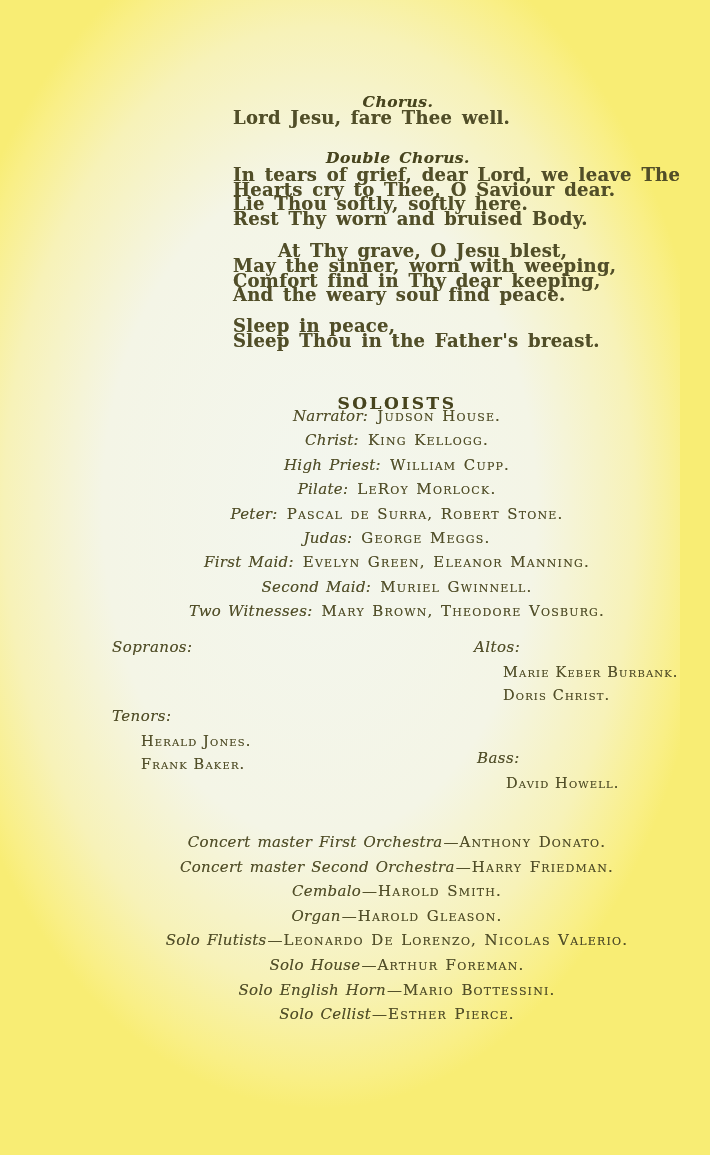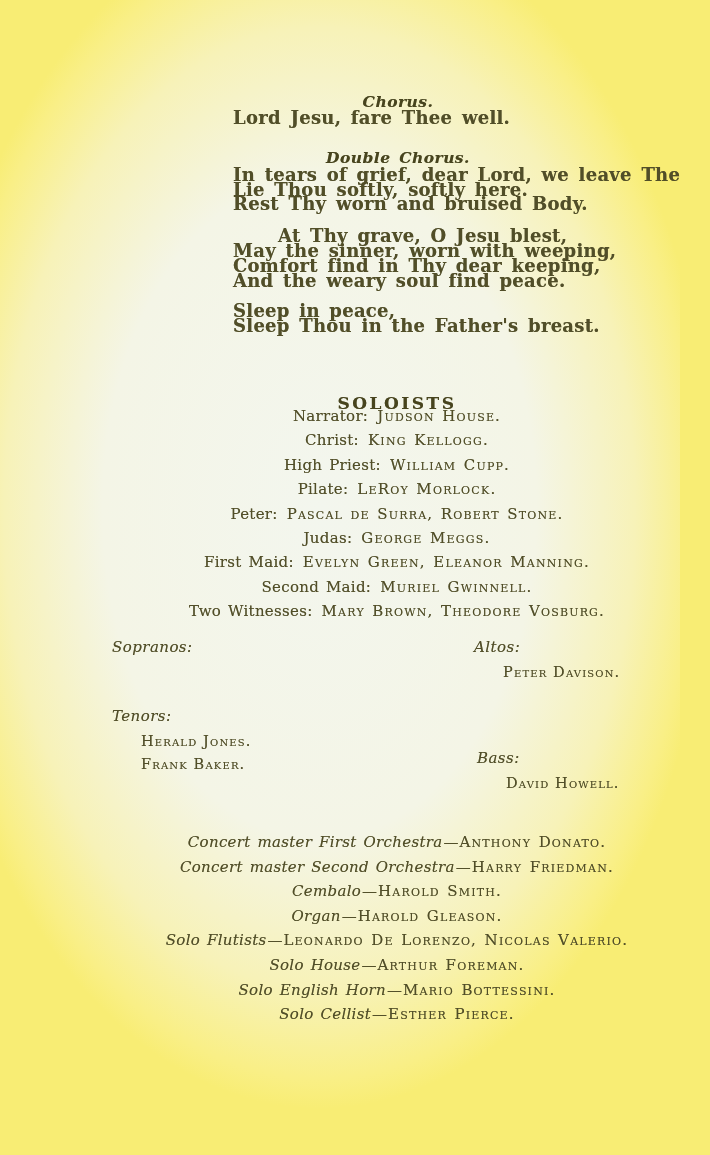--- a/index.html
+++ b/index.html
@@ -37,21 +37,21 @@
   .v-line.indent{padding-left:45px;text-align:center;}
 
   
   .col-center{position:absolute;left:82px;width:630px;text-align:center;}
   .soloists-title{
     top:379px;font-size:17px;font-weight:700;letter-spacing:2.5px;
     color:var(--ink_dark);
   }
   .soloist-list{top:404px;}
   .soloist-row{line-height:23.4px;white-space:nowrap;}
-  .role{font-size:15px;margin-right:9px;letter-spacing:.02em;word-spacing:.12em;}
+  .role{font-style:italic;font-size:15px;margin-right:9px;letter-spacing:.02em;word-spacing:.12em;}
   .names{font-size:15px;font-variant:small-caps;letter-spacing:.08em;word-spacing:.1em;}
 
   
   .voice-block{position:absolute;}
   .voice-label{font-style:italic;font-size:15px;letter-spacing:.03em;}
   .voice-names{margin:5px 0 0 29px;padding:0;list-style:none;}
   .voice-names li{
     font-size:14.5px;font-variant:small-caps;letter-spacing:.08em;
     line-height:22.5px;white-space:nowrap;
   }
@@ -72,20 +72,21 @@
 <div class="page">
 
   <section class="verses">
     <div class="v-head">Chorus.</div>
     <div class="stanza s1">
       <div class="v-line">Lord Jesu, fare Thee well.</div>
     </div>
     <div class="v-head h2">Double Chorus.</div>
     <div class="stanza s2">
       <div class="v-line">In tears of grief, dear Lord, we leave Thee.</div>
+      <div class="v-line">Hearts cry to Thee, O Saviour dear.</div>
       <div class="v-line">Lie Thou softly, softly here.</div>
       <div class="v-line">Rest Thy worn and bruised Body.</div>
     </div>
     <div class="stanza s3">
       <div class="v-line indent">At Thy grave, O Jesu blest,</div>
       <div class="v-line">May the sinner, worn with weeping,</div>
       <div class="v-line">Comfort find in Thy dear keeping,</div>
       <div class="v-line">And the weary soul find peace.</div>
     </div>
     <div class="stanza s4">
@@ -126,21 +127,22 @@
     </div>
   </section>
 
   <section class="voice-block sopranos">
     <div class="voice-label">Sopranos:</div>
   </section>
 
   <section class="voice-block altos">
     <div class="voice-label">Altos:</div>
     <ul class="voice-names">
-      <li>Peter Davison.</li>
+      <li>Marie Keber Burbank.</li>
+      <li>Doris Christ.</li>
     </ul>
   </section>
 
   <section class="voice-block tenors">
     <div class="voice-label">Tenors:</div>
     <ul class="voice-names">
       <li>Herald Jones.</li>
       <li>Frank Baker.</li>
     </ul>
   </section>

